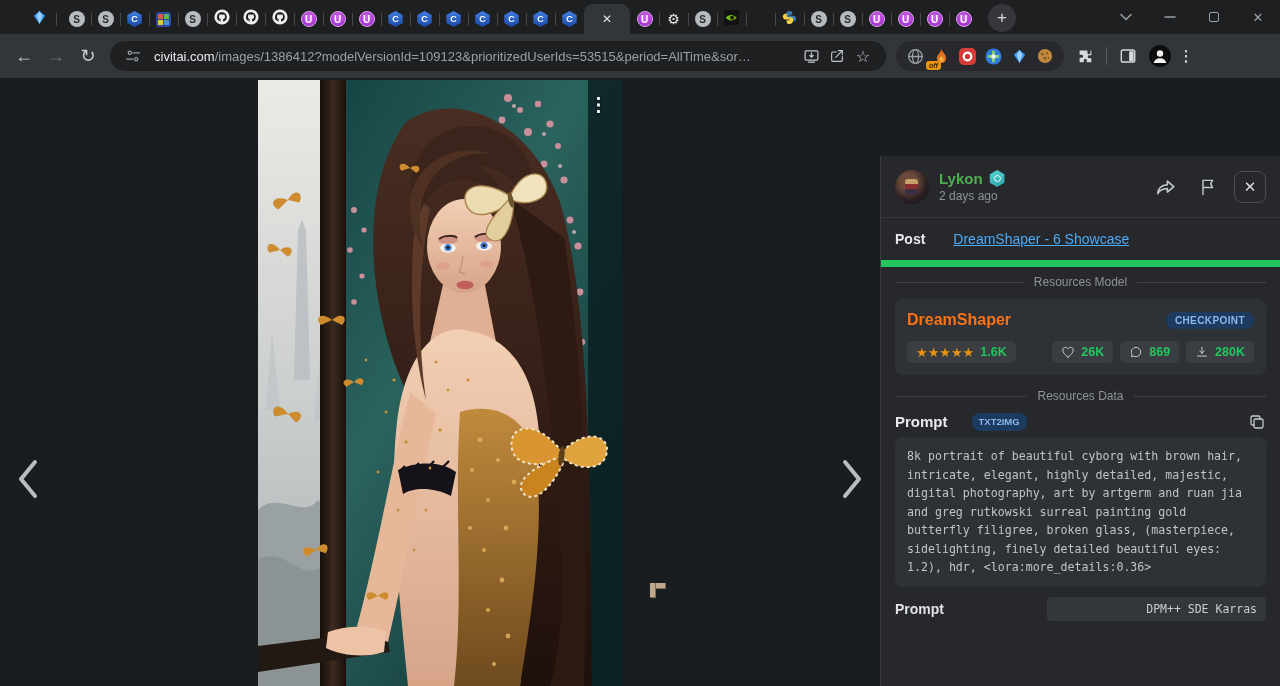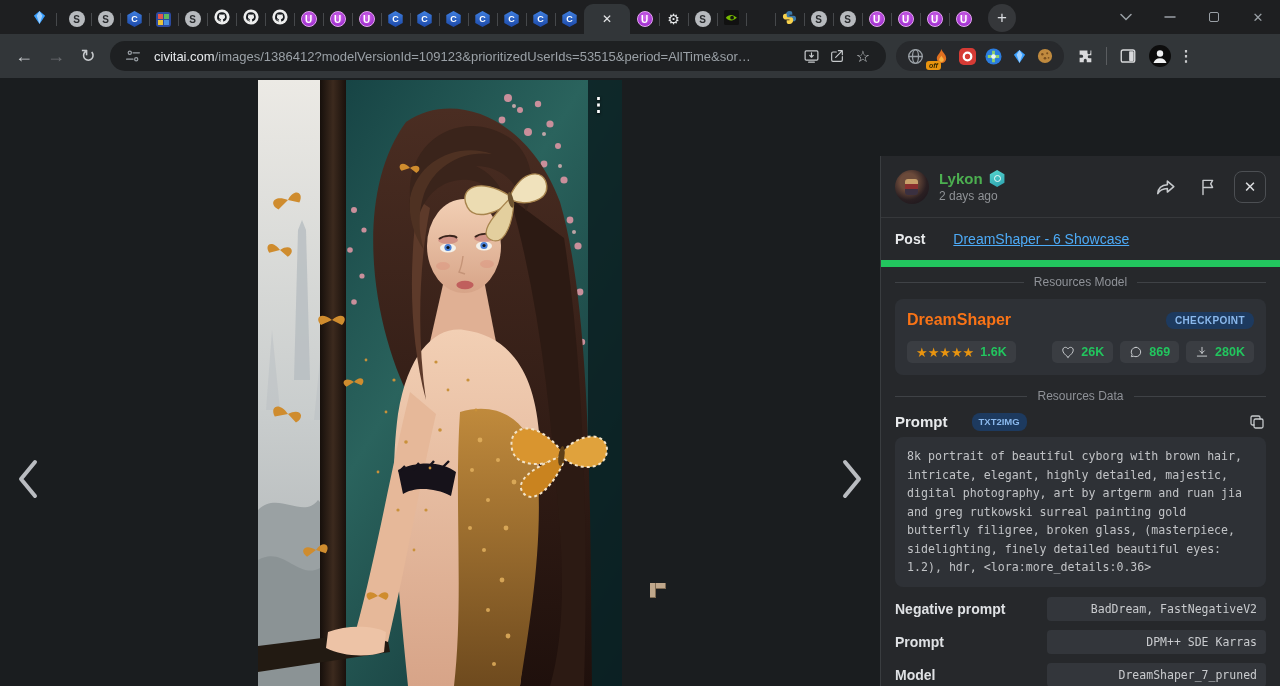--- a/index.html
+++ b/index.html
@@ -727,28 +727,20 @@
         <svg width="18" height="18" viewBox="0 0 24 24" class="stroke-ic">
             <rect x="8" y="8" width="12" height="12" rx="2"></rect>
             <path d="M16 8V6a2 2 0 0 0-2-2H6a2 2 0 0 0-2 2v8a2 2 0 0 0 2 2h2"></path>
           </svg>
       </span>
     </div>
     <div class="prompt-box">8k portrait of beautiful cyborg with brown hair, intricate, elegant, highly detailed, majestic, digital photography, art by artgerm and ruan jia and greg rutkowski surreal painting gold butterfly filigree, broken glass, (masterpiece, sidelighting, finely detailed beautiful eyes: 1.2), hdr, &lt;lora:more_details:0.36&gt;</div>
 
     <div class="fieldset">
       <div class="frow wide">
-        <span class="flabel">Negative prompt</span>
-        <span class="fvalue">BadDream, FastNegativeV2</span>
-      </div>
-      <div class="frow wide">
         <span class="flabel">Prompt</span>
         <span class="fvalue">DPM++ SDE Karras</span>
       </div>
-      <div class="frow wide">
-        <span class="flabel">Model</span>
-        <span class="fvalue">DreamShaper_7_pruned</span>
-      </div>
 
     </div>
 
   </div>
 </div>
 
 </body></html>

